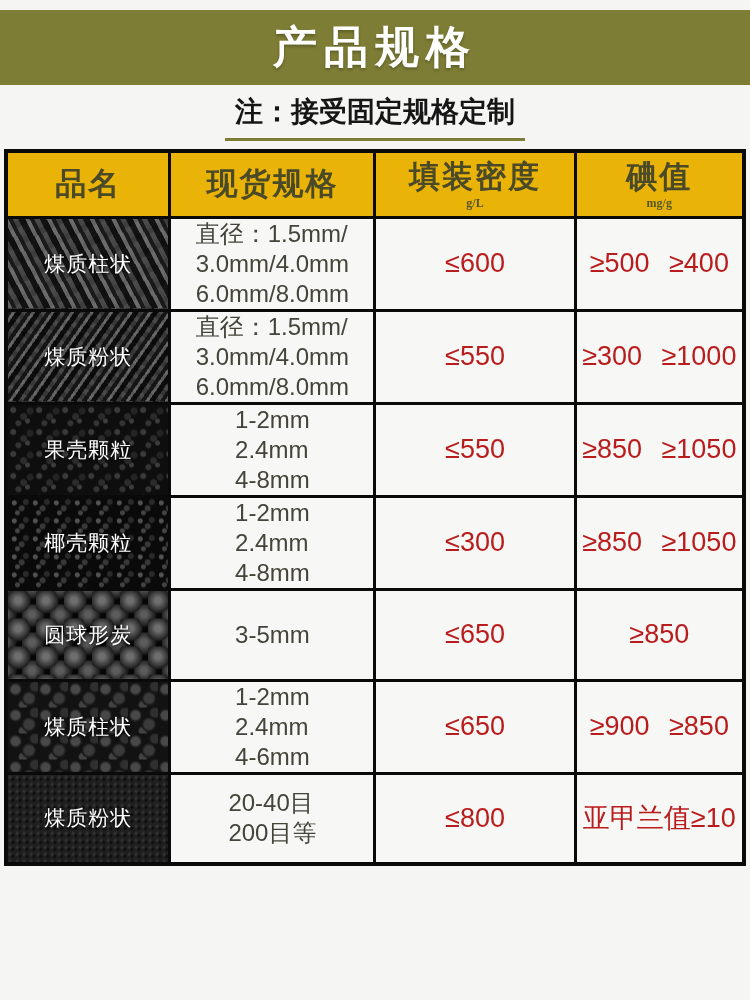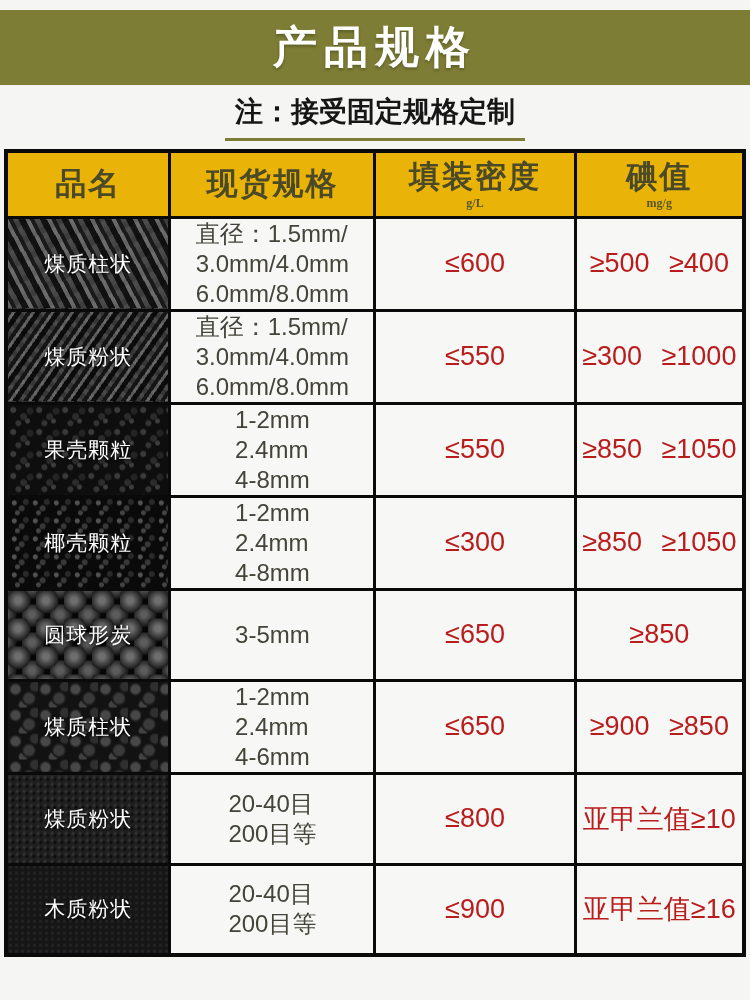--- a/index.html
+++ b/index.html
@@ -232,29 +232,14 @@
       </td>
       <td class="cell-spec">
         <div class="spec-block">
           <div>20-40目</div>
           <div>200目等</div>
         </div>
       </td>
       <td class="cell-val">≤800</td>
       <td class="cell-val">亚甲兰值≥10</td>
     </tr>
-    <tr>
-      <td class="cell-photo tex-powder-wood" title="wood-based-powder-photo">
-        <div class="inner">
-            <span class="ph-label">木质粉状</span>
-          </div>
-      </td>
-      <td class="cell-spec">
-        <div class="spec-block">
-          <div>20-40目</div>
-          <div>200目等</div>
-        </div>
-      </td>
-      <td class="cell-val">≤900</td>
-      <td class="cell-val">亚甲兰值≥16</td>
-    </tr>
   </tbody>
 </table>
 
 </body></html>

